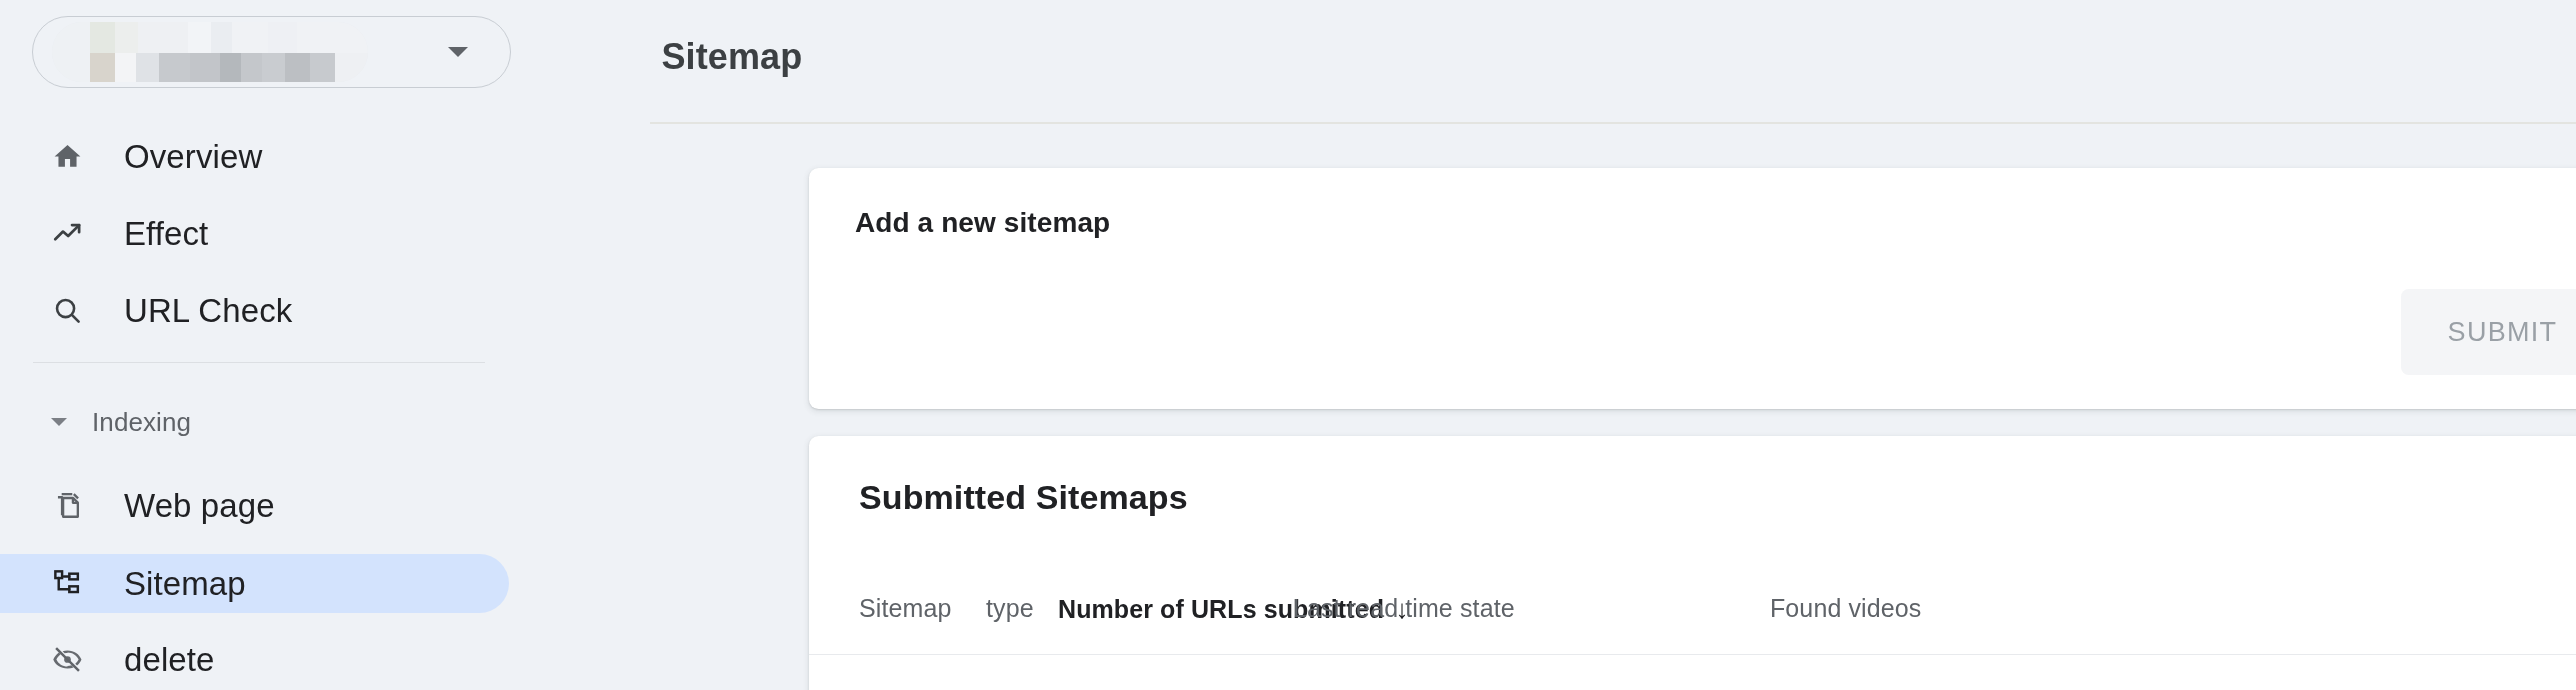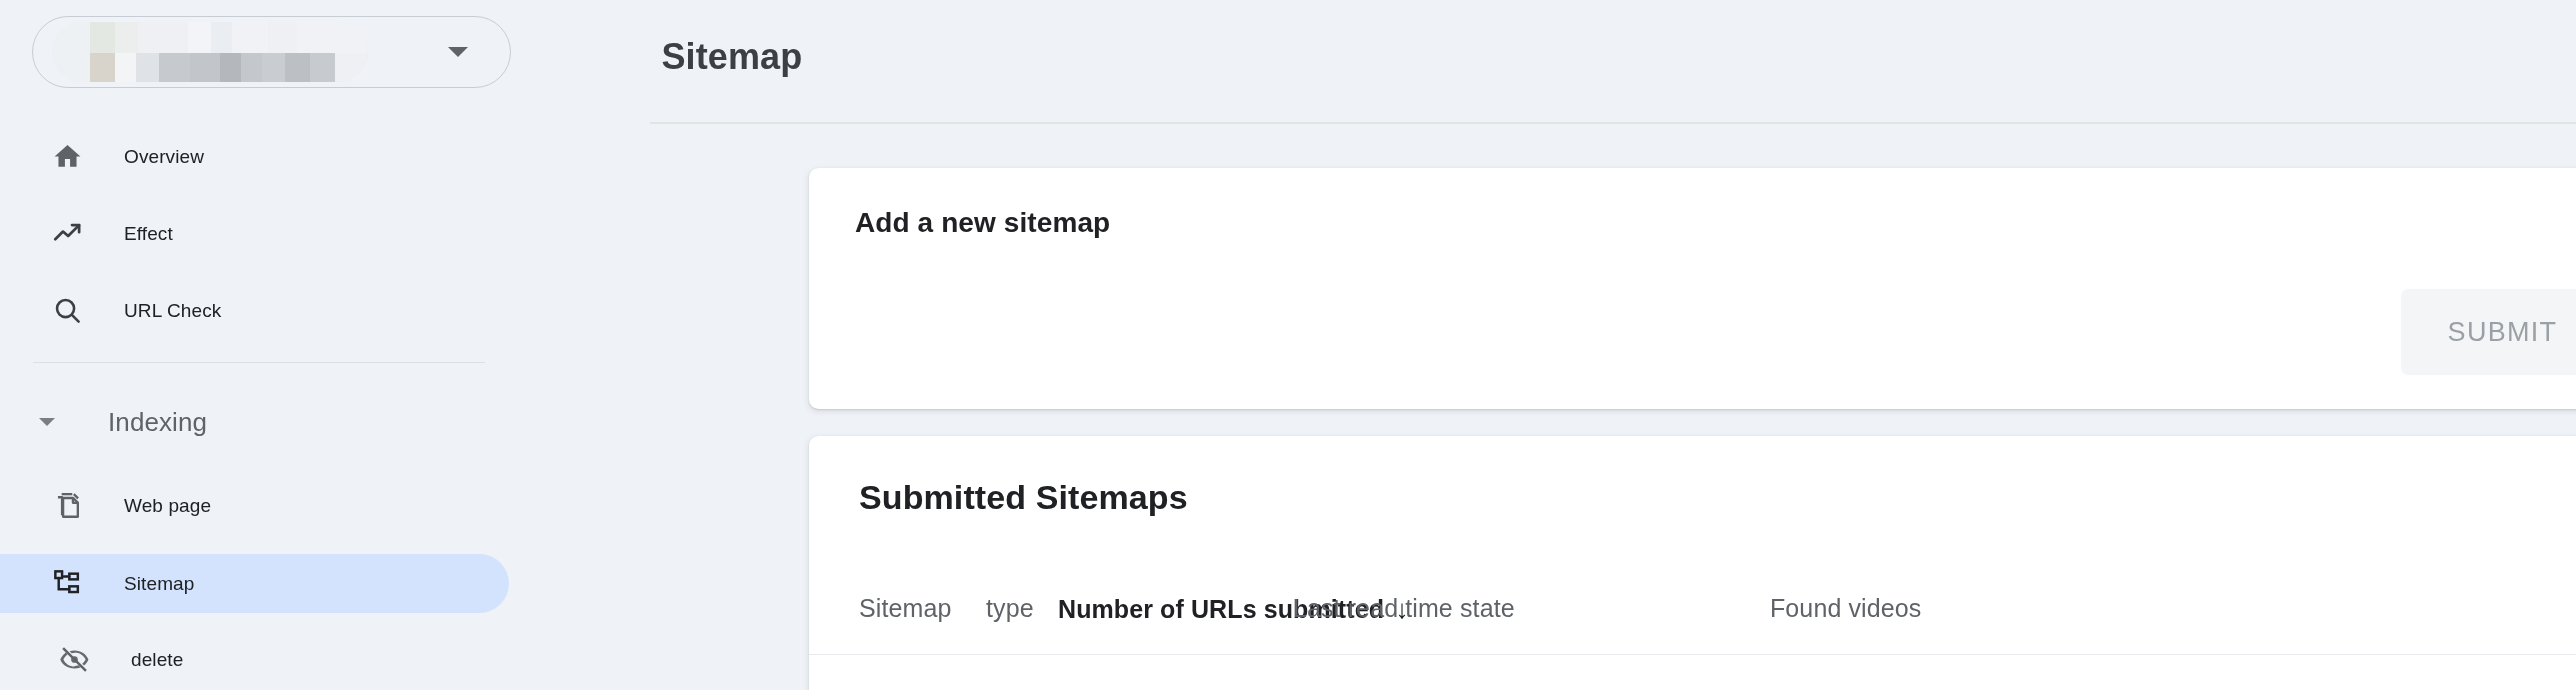--- a/index.html
+++ b/index.html
@@ -79,45 +79,44 @@
   .nav-item .nav-icon {
     width: 42px;
     margin-left: 46px;
     display: flex;
     align-items: center;
     justify-content: center;
     flex: none;
   }
   .nav-item .nav-label {
     margin-left: 36px;
-    font-size: 19px;
+    font-size: 33px;
     letter-spacing: 0.1px;
     color: #202124;
     white-space: nowrap;
   }
   .nav-item.selected {
     background: #d3e3fd;
   }
 
   .nav-divider {
     position: absolute;
     left: 33px;
     width: 452px;
     height: 1.4px;
     background: #dcdfe3;
   }
 
   .section-header {
     position: absolute;
-    left: 4px;
+    left: 16px;
     height: 44px;
     display: flex;
     align-items: center;
     cursor: pointer;
-    gap: 28px;
   }
   .section-caret {
     margin-left: 35px;
     width: 0; height: 0;
     border-left: 8.6px solid transparent;
     border-right: 8.6px solid transparent;
     border-top: 8.6px solid #7b7f85;
   }
   .section-title {
     margin-left: 25px;
@@ -349,21 +348,21 @@
         <svg width="31" height="31" viewBox="0 0 24 24" fill="none" stroke="#202124" stroke-width="1.9" aria-hidden="true">
           <rect x="2.6" y="2.6" width="5.2" height="5.2"></rect>
           <rect x="13.4" y="4.4" width="6.6" height="4.4"></rect>
           <rect x="13.4" y="14.2" width="6.6" height="4.4"></rect>
           <path d="M5.2 7.8v8.6h8.2M9.2 6.6h4.2" stroke-linecap="round"></path>
         </svg>
       </span>
       <span class="nav-label">Sitemap</span>
     </div>
 
-    <div class="nav-item" style="top:630px;padding-left:7px;">
+    <div class="nav-item" style="top:630px;">
       <span class="nav-icon">
         <svg width="31" height="31" viewBox="0 0 24 24" fill="#5f6368" aria-hidden="true">
           <path d="M12 6.5c3.8 0 7.1 2.2 8.6 5.5-.6 1.3-1.5 2.4-2.6 3.3l1.4 1.4c1.5-1.3 2.7-2.9 3.4-4.7C21.3 7.9 17 5 12 5c-1.3 0-2.6.2-3.8.6l1.6 1.6c.7-.1 1.4-.2 2.2-.2z" opacity="0.95"></path>
           <path d="M12 17.5c-3.8 0-7.1-2.2-8.6-5.5.7-1.6 1.9-3 3.3-4.1L5.3 6.5C3.4 7.9 1.9 9.8 1 12c1.5 4.1 5.8 7 11 7 1.7 0 3.3-.3 4.7-.9l-1.6-1.6c-1 .3-2 .5-3.1.5z" opacity="0.95"></path>
           <circle cx="12" cy="12" r="2.6" opacity="0.95"></circle>
           <rect x="2.6" y="3.0" width="1.9" height="25" transform="rotate(-45 3.5 3.5)"></rect>
         </svg>
       </span>
       <span class="nav-label">delete</span>
     </div>

